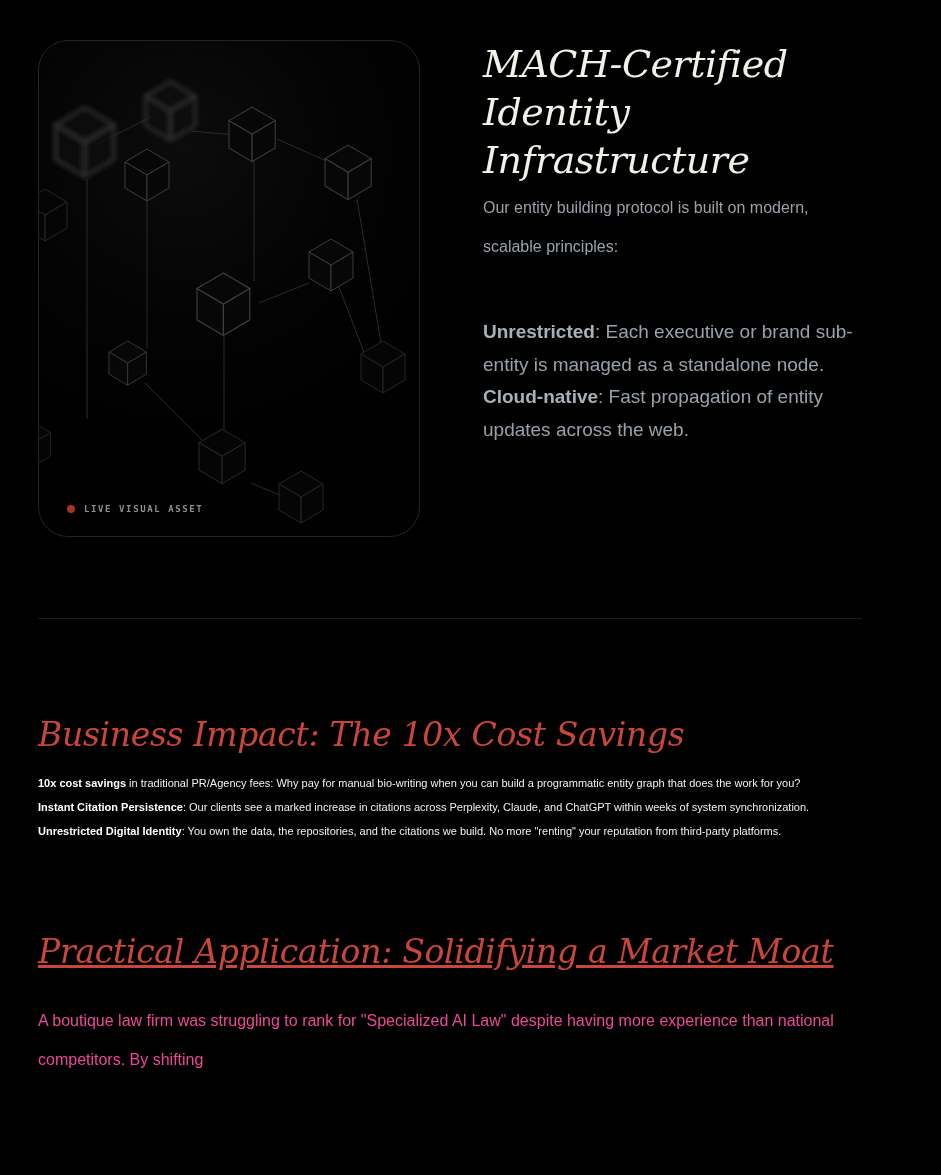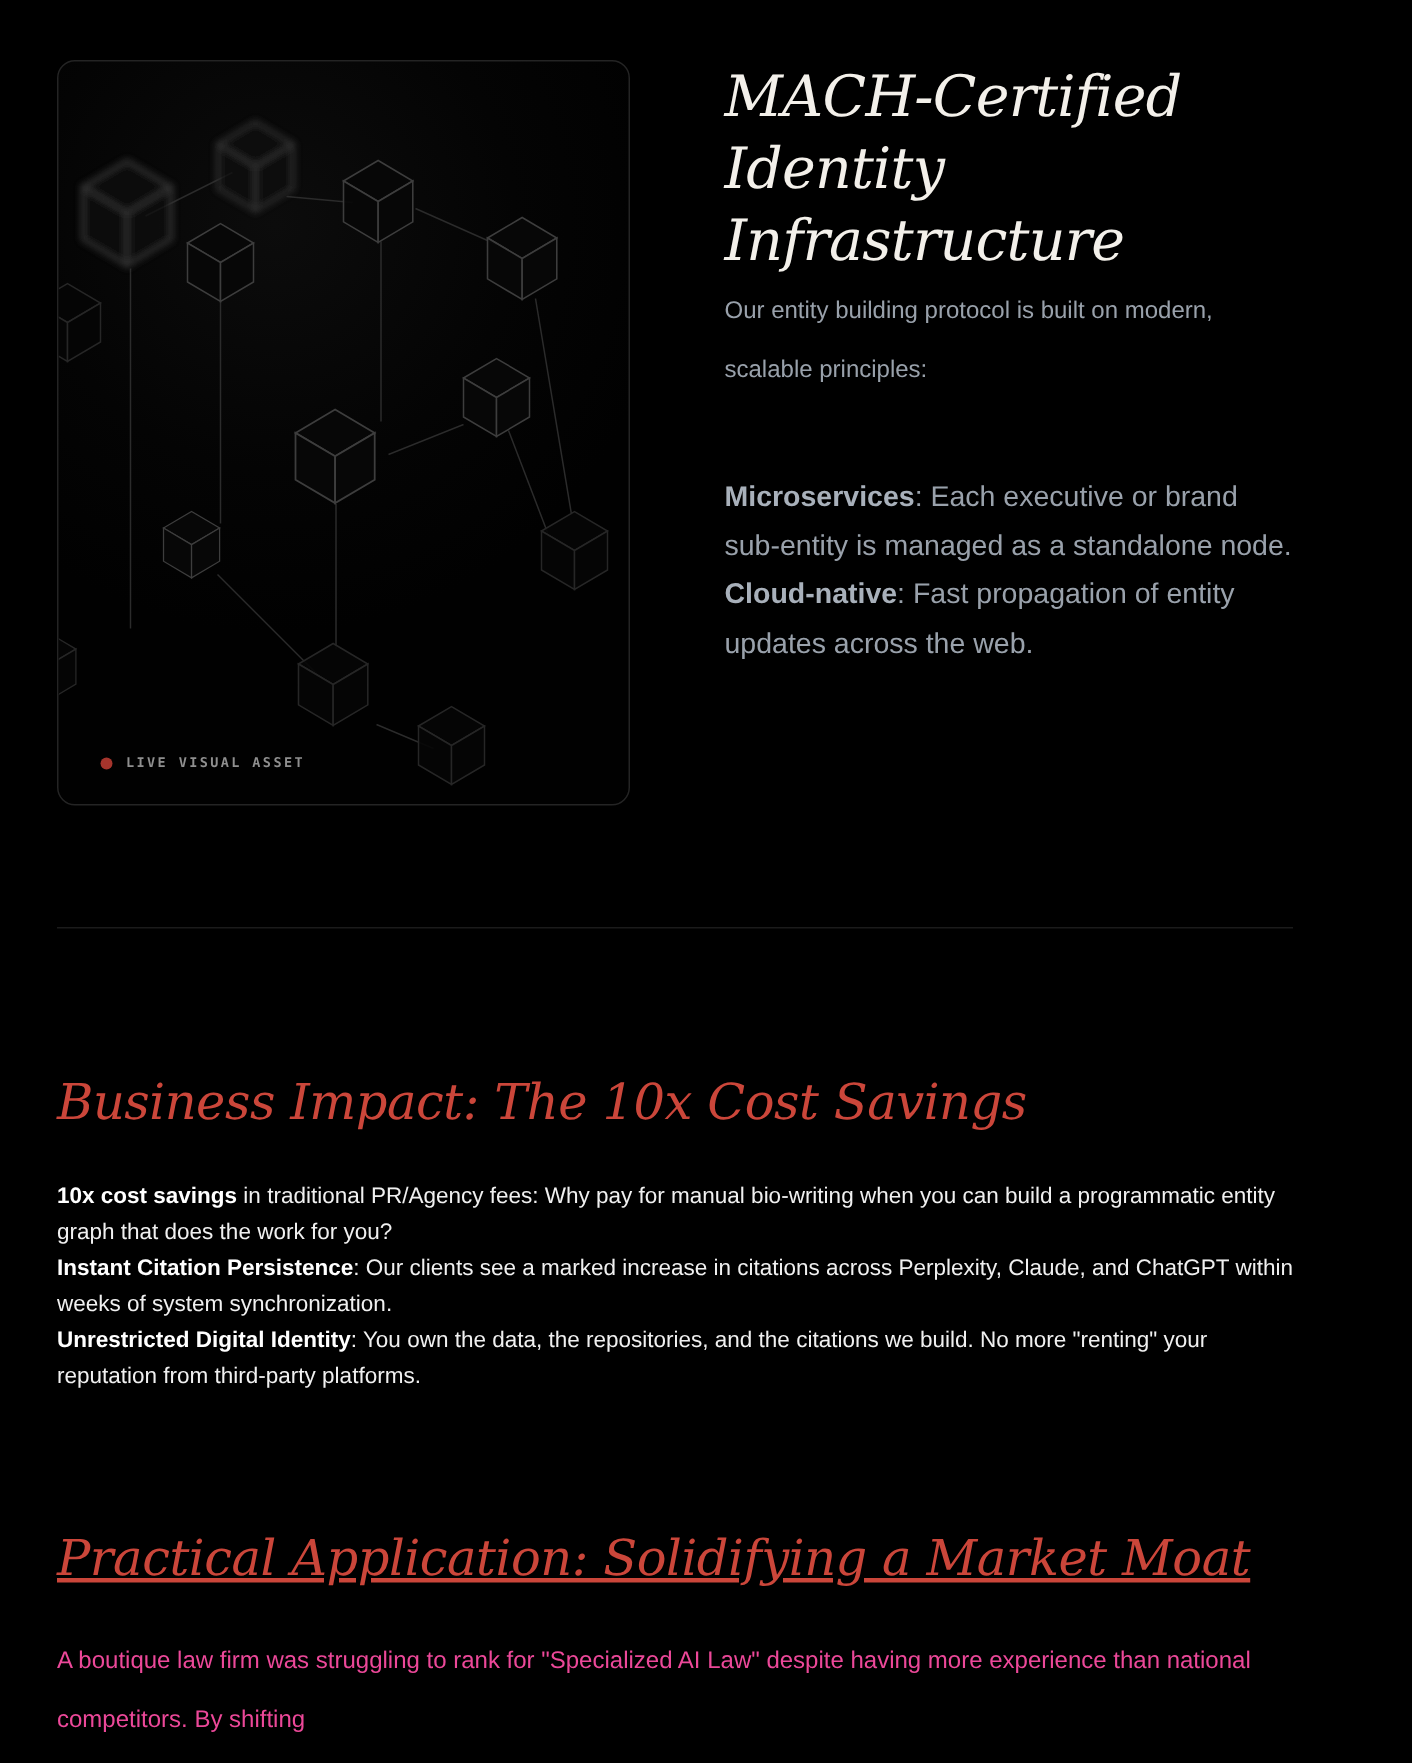--- a/index.html
+++ b/index.html
@@ -14,21 +14,21 @@
   }
 
   
   .hero { display: flex; gap: 63px; }
 
   .visual-card {
     flex: none;
     width: 382px;
     height: 497px;
     border: 1px solid #242424;
-    border-radius: 12px;
+    border-radius: 30px;
     position: relative;
     overflow: hidden;
     background: radial-gradient(ellipse 70% 55% at 38% 22%, #0c0c0c 0%, #040404 60%, #010101 100%);
   }
   .visual-card svg { position: absolute; inset: 0; }
   .visual-badge {
     position: absolute;
     left: 28px;
     bottom: 22px;
     display: flex;
@@ -82,22 +82,22 @@
     font-style: italic;
     font-weight: 500;
     font-size: 33px;
     line-height: 40px;
     color: #cb463a;
     letter-spacing: -0.3px;
   }
   .business-heading { margin-top: 96px; }
 
   .impact-points {
-    margin-top: 31px;
-    font-size: 15px;
+    margin-top: 16px;
+    font-size: 11px;
     line-height: 24px;
     color: #f0f0f0;
     max-width: 824px;
   }
   .impact-points .point b { font-weight: 700; color: #ffffff; }
 
   .practical-heading { margin-top: 89px; text-decoration: underline; }
 
   .practical-body {
     margin-top: 29px;
@@ -170,21 +170,21 @@
         <span class="badge-text">LIVE VISUAL ASSET</span>
       </figcaption>
     </figure>
 
     <div class="hero-copy">
       <h2 class="serif-title"><span>MACH-Certified</span><br><span>Identity Infrastructure</span></h2>
 
       <p class="hero-intro">Our entity building protocol is built on modern, scalable principles:</p>
 
       <div class="feature-list">
-        <div class="feature"><b>Microservices</b><span>: Each executive or brand sub-entity is managed as a standalone node.</span></div>
+        <div class="feature"><b>Unrestricted</b><span>: Each executive or brand sub-entity is managed as a standalone node.</span></div>
         <div class="feature"><b>Cloud-native</b><span>: Fast propagation of entity updates across the web.</span></div>
       </div>
     </div>
   </section>
 
   <hr class="section-divider">
 
   <section>
     <h2 class="red-heading business-heading">Business Impact: The 10x Cost Savings</h2>
 

